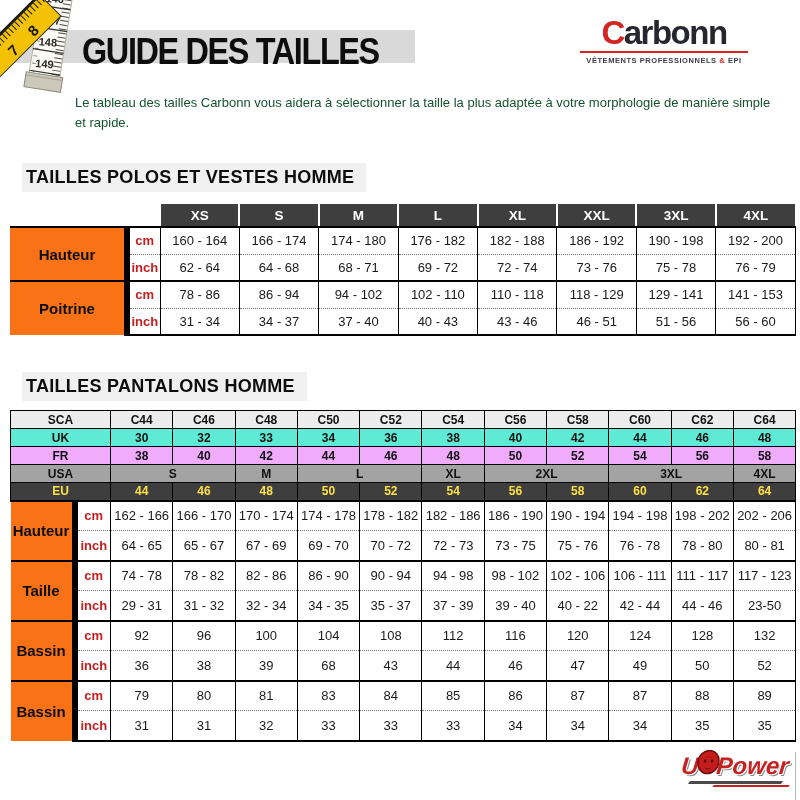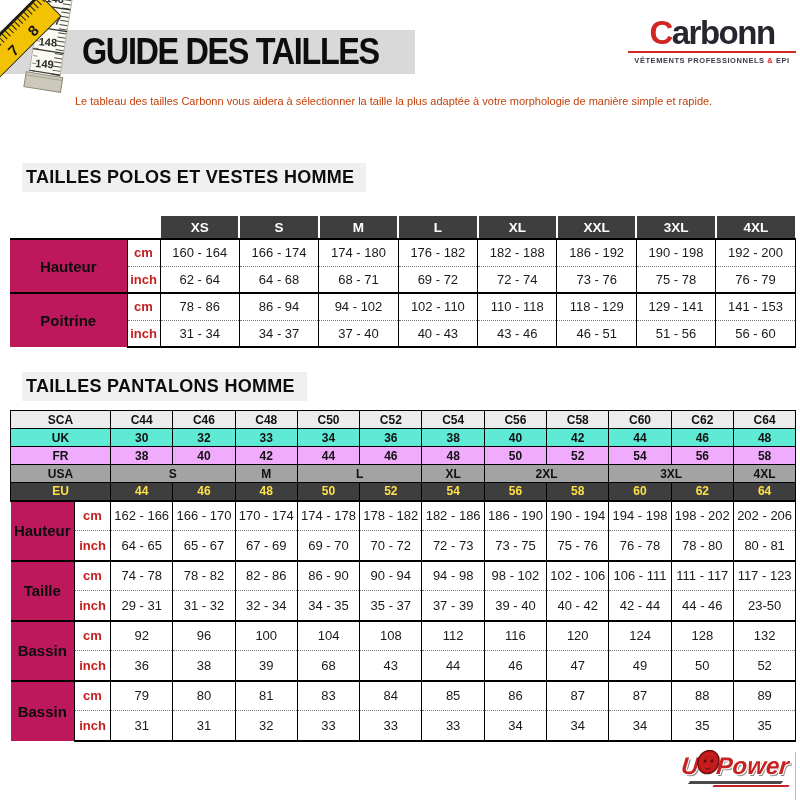--- a/index.html
+++ b/index.html
@@ -1,60 +1,60 @@
 <!DOCTYPE html>
 <html><head>
 <meta charset="utf-8">
 <style>
   * { margin:0; padding:0; box-sizing:border-box; }
   html,body { width:800px; height:800px; background:#fff; overflow:hidden;
               font-family:"Liberation Sans", sans-serif; color:#111; }
   .canvas { position:relative; width:800px; height:800px; background:#fff; }
 
   
-  .title-band { position:absolute; left:0; top:30px; width:415px; height:44px; background:#d9d9d9; }
+  .title-band { position:absolute; left:0; top:30px; width:415px; height:33px; background:#d9d9d9; }
   .page-title { position:absolute; left:82px; top:0; height:44px; line-height:44px;
                 font-size:36px; font-weight:700; letter-spacing:-1.5px; color:#0d0d0d;
                 transform:scaleX(.9); transform-origin:left center; white-space:nowrap; }
   .tape-wrap { position:absolute; left:0; top:0; width:118px; height:102px; z-index:3; }
 
-  .brand { position:absolute; left:624px; top:16px; width:176px; text-align:center; }
+  .brand { position:absolute; left:576px; top:16px; width:176px; text-align:center; }
   .brand-name { font-size:33px; font-weight:800; letter-spacing:-1.5px; color:#26262e;
                 line-height:34px; white-space:nowrap; }
   .brand-name .c-red { color:#d42525; }
   .brand-rule { height:2px; background:#d42525; margin:1px 4px 3px 4px; }
   .brand-sub { font-size:7.5px; font-weight:700; letter-spacing:.55px; color:#3b3b49; white-space:nowrap; }
   .brand-sub .amp { color:#d42525; }
 
-  .intro { position:absolute; left:75px; top:93px; width:705px; font-size:11px;
-           line-height:1.55; color:#c2410c; }
+  .intro { position:absolute; left:75px; top:93px; width:705px; font-size:13px;
+           line-height:1.55; color:#14532d; }
 
   .section-title { position:absolute; display:inline-block; background:#f0f0f0;
                    font-size:18px; font-weight:700; letter-spacing:.3px; color:#0d0d0d;
                    padding:4px 12px 4px 4px; white-space:nowrap; }
   .st1 { left:22px; top:163px; }
   .st2 { left:22px; top:372px; }
 
   
   table { border-collapse:collapse; table-layout:fixed; position:absolute; left:10px; width:785px; }
   td, th { text-align:center; vertical-align:middle; overflow:hidden; white-space:nowrap; }
-  #polos-table { top:216px; }
+  #polos-table { top:204px; }
   #pants-table { top:410px; }
 
   .t1-label { width:117px; } .t1-unit { width:33px; } .t1-data { width:79.4px; }
   .t2-label { width:64px; }  .t2-unit { width:36px; }  .t2-data { width:62.3px; }
 
   #polos-table thead tr { height:23px; }
   #polos-table tbody tr { height:27px; }
   .corner { background:transparent; border:none; }
   th.size { background:#3e3e3e; color:#fff; font-size:13.5px; font-weight:700;
             border-left:2px solid #fff; border-bottom:2px solid #000; }
 
-  th.rowlabel { font-size:15px; font-weight:700; background:#be185d; color:#0d0d0d;
-                border-right:1px solid #000000; border-top:2px solid #000; }
+  th.rowlabel { font-size:15px; font-weight:700; background:#f97316; color:#0d0d0d;
+                border-right:6px solid #000000; border-top:2px solid #000; }
   td.unit { color:#c41e1e; font-weight:700; font-size:13px;
             border-left:1px solid #000; border-right:1px solid #000; }
   td.val  { font-size:13px; color:#1a1a1a;
             border-left:1px solid #000; border-right:1px solid #000; }
   td.top  { border-top:2px solid #000; }
   td.sub  { border-top:1px dotted #777; }
   tbody tr:last-child td, tbody tr:last-child th { border-bottom:2px solid #000; }
 
   #pants-table .toprow { height:18px; }
   #pants-table tbody tr { height:30px; }
@@ -314,21 +314,21 @@
         </tr>
         <tr>
           <td class="unit sub">inch</td>
           <td class="val sub">29 - 31</td>
           <td class="val sub">31 - 32</td>
           <td class="val sub">32 - 34</td>
           <td class="val sub">34 - 35</td>
           <td class="val sub">35 - 37</td>
           <td class="val sub">37 - 39</td>
           <td class="val sub">39 - 40</td>
-          <td class="val sub">40 - 42</td>
+          <td class="val sub">40 - 22</td>
           <td class="val sub">42 - 44</td>
           <td class="val sub">44 - 46</td>
           <td class="val sub">23-50</td>
         </tr>
         <tr>
           <th class="rowlabel" rowspan="2">Bassin</th>
           <td class="unit top">cm</td>
           <td class="val top">92</td>
           <td class="val top">96</td>
           <td class="val top">100</td>

